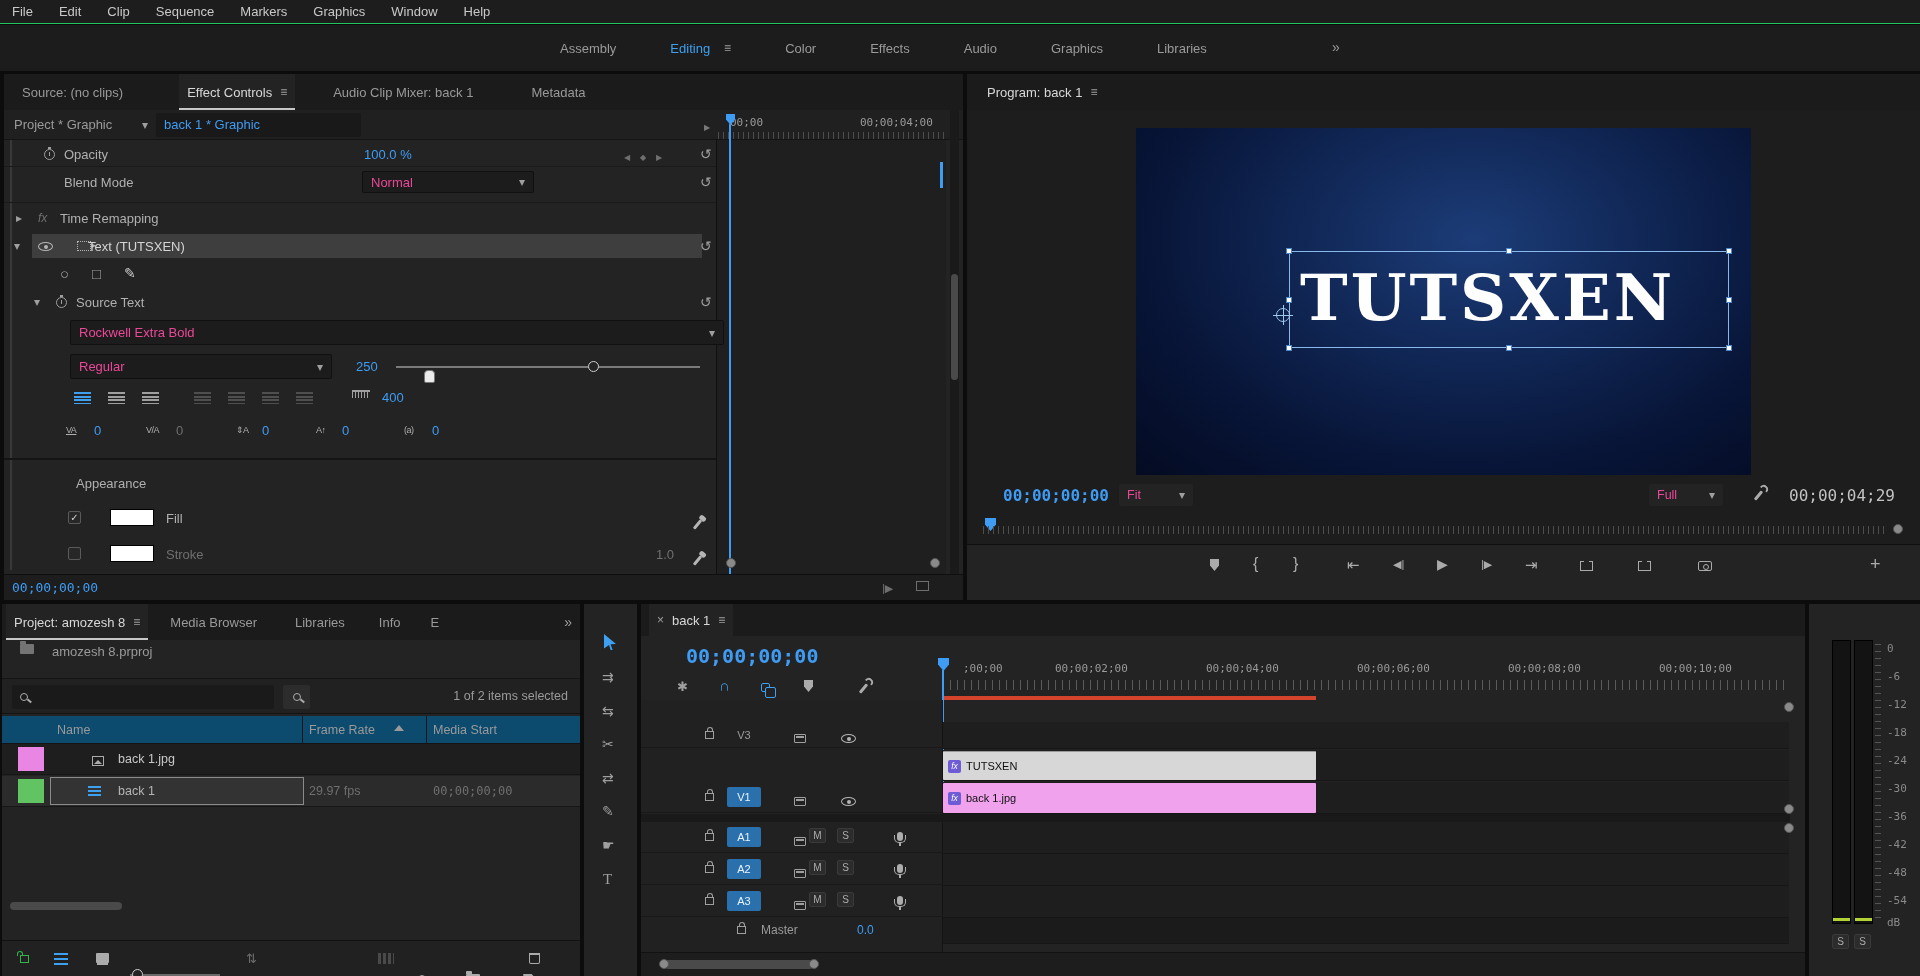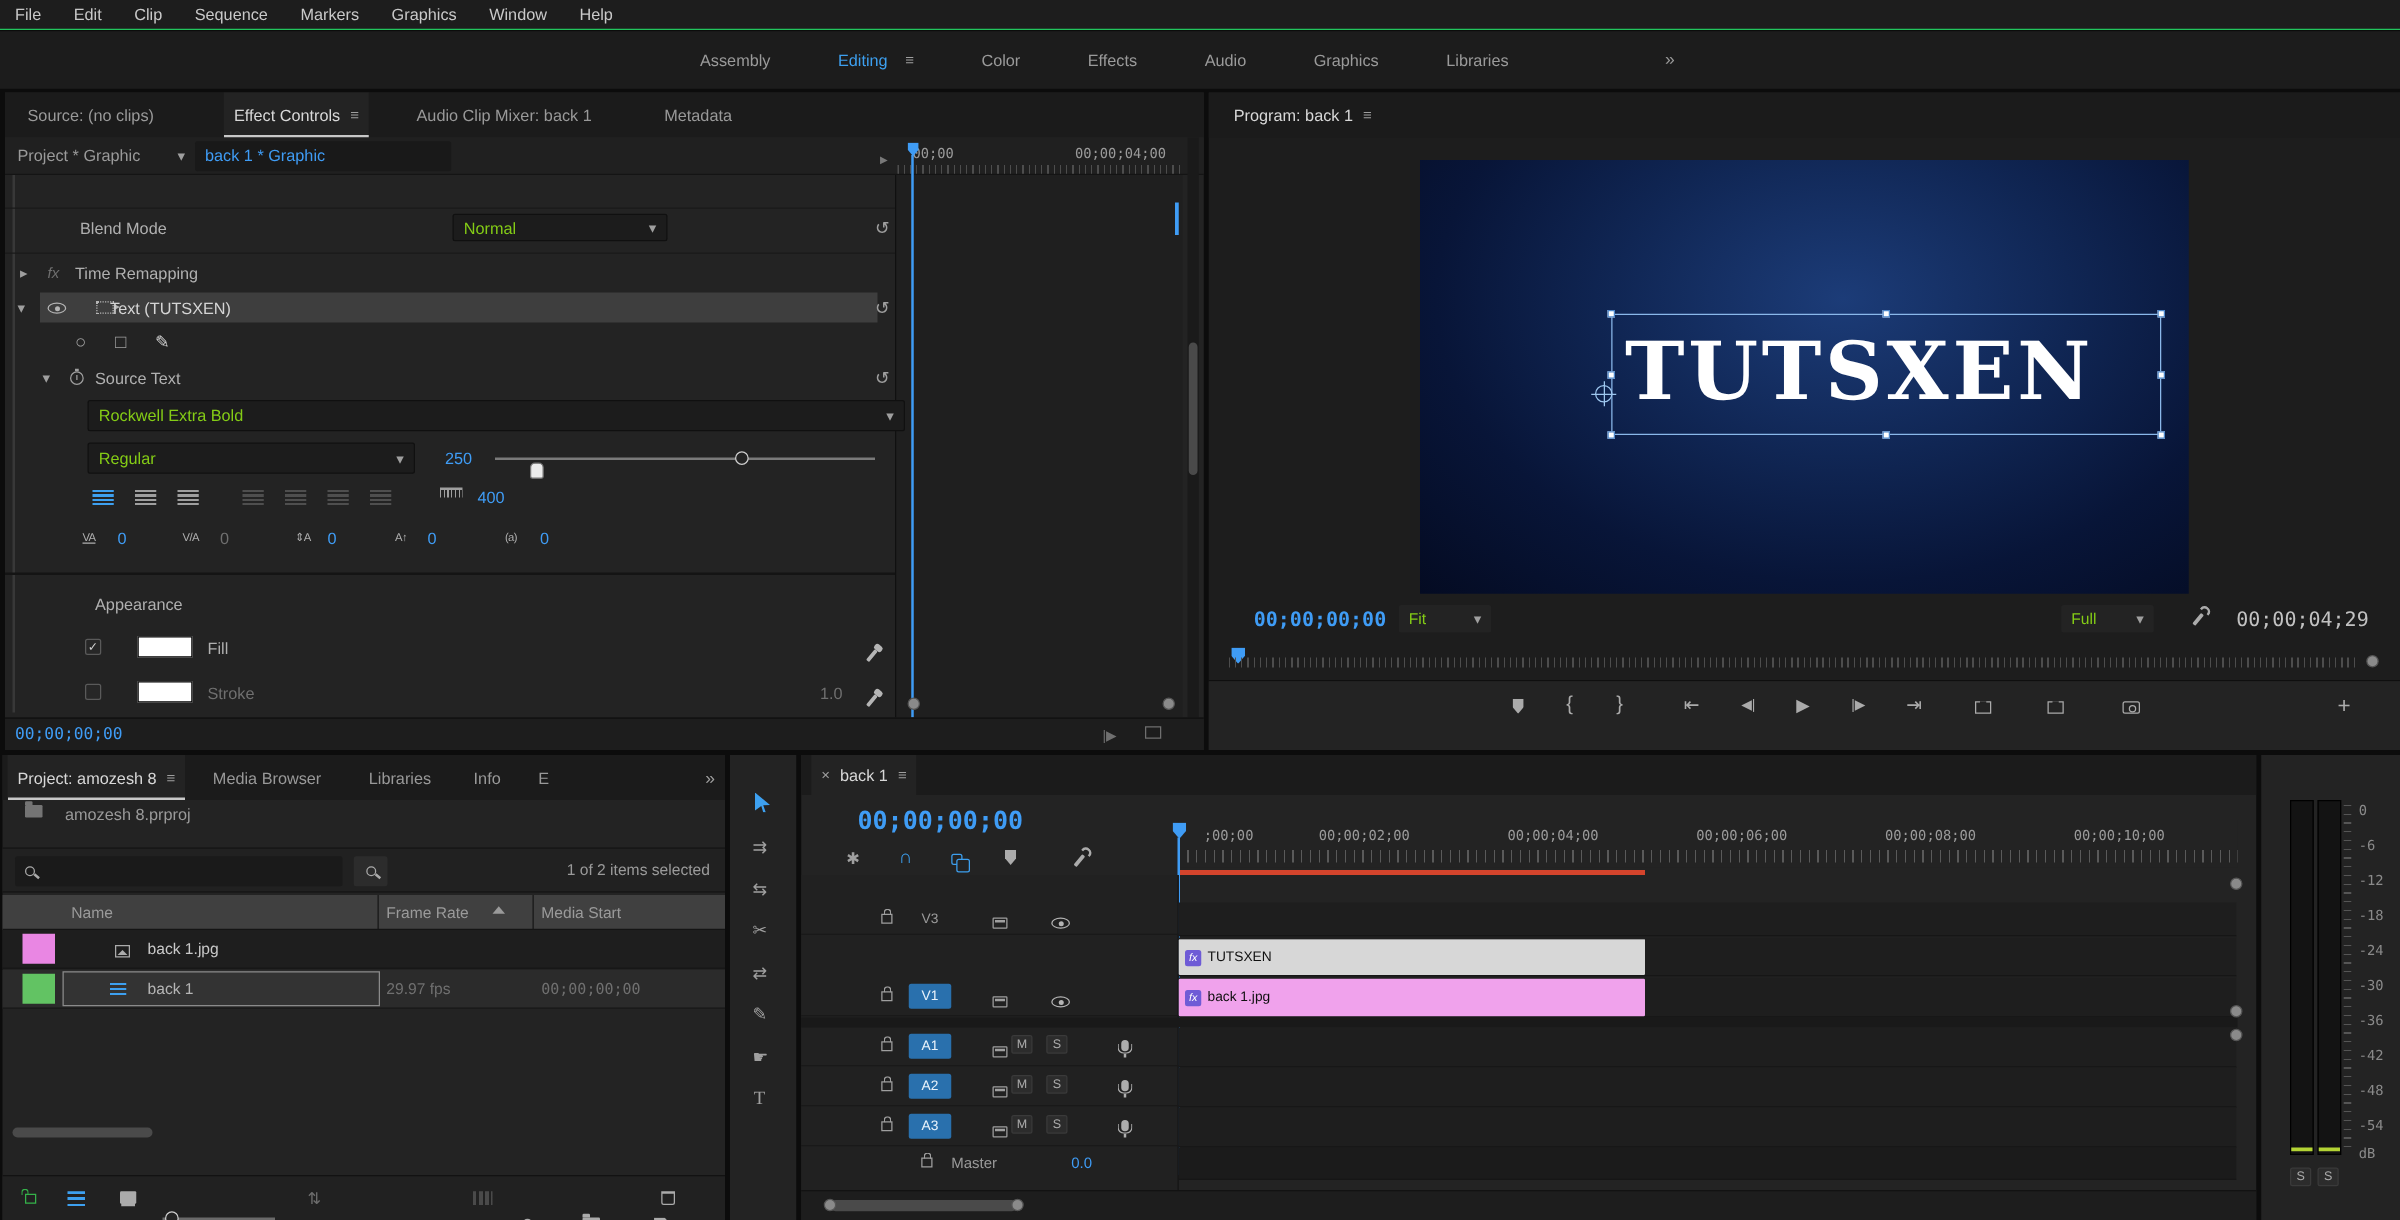--- a/index.html
+++ b/index.html
@@ -102,21 +102,21 @@
   .checkbox { width:13px; height:13px; background:#272727; border:1px solid #5a5a5a; border-radius:2px; display:flex; align-items:center; justify-content:center; color:#cfcfcf; font-size:10px; }
   .swatch { width:44px; height:17px; background:#fff; border:1px solid #000; display:inline-block; }
   .fxbadge { width:13px; height:13px; background:#6e5bd6; border-radius:2px; color:#fff; font-size:8.5px; font-style:italic; display:flex; align-items:center; justify-content:center; }
 
   
   .ec-label { color:#b0b0b0; font-size:13px; }
   .dimtext { color:#6f6f6f; }
   .bluetext { color:#3f9cf5; }
   .tc { font-family:"DejaVu Sans Mono", monospace; }
   .ec-row { position:absolute; left:0; height:24px; display:flex; align-items:center; }
-  .dropdown { background:#1c1c1c; border:1px solid #101010; border-radius:2px; color:#84cc16; display:flex; align-items:center; justify-content:space-between; padding:0 8px; font-size:13px; }
+  .dropdown { background:#1c1c1c; border:1px solid #101010; border-radius:2px; color:#ec4899; display:flex; align-items:center; justify-content:space-between; padding:0 8px; font-size:13px; }
   .slider-track { height:2px; background:#7a7a7a; position:relative; }
   .slider-knob { width:11px; height:11px; border-radius:50%; border:1px solid #cfcfcf; background:#232323; position:absolute; top:-5px; }
   .alignbars { width:17px; height:12px; background:repeating-linear-gradient(to bottom,#9f9f9f 0 2px,transparent 2px 3.5px); display:inline-block; }
   .alignbars.on { background:repeating-linear-gradient(to bottom,#3da0f0 0 2px,transparent 2px 3.5px); }
   .alignbars.dim { opacity:0.35; }
   .spc-icon { font-size:9px; color:#b0b0b0; letter-spacing:-0.5px; }
   .ruler-comb { background:repeating-linear-gradient(to right,#5a5a5a 0 1px,transparent 1px 7px); }
   .ruler-comb.fine { background:repeating-linear-gradient(to right,#4d4d4d 0 1px,transparent 1px 5px); }
   .rlabel { position:absolute; font-family:"DejaVu Sans Mono",monospace; font-size:11px; color:#9a9a9a; white-space:nowrap; }
   .ph-caret { width:11px; height:13px; background:#3f9cf5; clip-path:polygon(0 0,100% 0,100% 50%,50% 100%,0 50%); }
@@ -208,20 +208,29 @@
         <div class="ph-caret" style="width:9px;height:11px;"></div>
       </div>
     <div class="abs" style="left:725px; top:50px; width:2px; height:450px; background:#3f9cf5;"></div>
     <div class="abs" style="left:936px; top:88px; width:3px; height:26px; background:#3f9cf5;"></div>
 
     <div class="abs" style="left:946px; top:36px; width:9px; height:464px; background:#1a1a1a;">
       <div class="abs" style="left:1px; top:164px; width:7px; height:106px; background:#4a4a4a; border-radius:4px;"></div>
     </div>
     <div class="abs" style="left:6px; top:66px; width:2px; height:430px; background:#383838;"></div>
 
+    <div class="ec-row" style="top:68px; width:712px;">
+      <span class="abs icon-clock" style="left:40px;"></span>
+      <span class="abs ec-label" style="left:60px;">Opacity</span>
+      <span class="abs bluetext" style="left:360px;">100.0 %</span>
+      <span class="abs g g-prev dimtext" style="left:620px; top:8px;"></span>
+      <span class="abs g g-kf dimtext" style="left:636px; top:8px;"></span>
+      <span class="abs g g-next dimtext" style="left:652px; top:8px;"></span>
+      <span class="abs g g-reset" style="left:696px; top:5px; font-size:14px;"></span>
+    </div>
     <div class="abs" style="left:0; top:92px; width:712px; height:1px; background:#1a1a1a;"></div>
 
     <div class="ec-row" style="top:96px; width:712px;">
       <span class="abs ec-label" style="left:60px;">Blend Mode</span>
       <div class="abs dropdown" style="left:358px; width:172px; height:22px;">
         <span>Normal</span>
         <span class="g g-chev-d"></span>
       </div>
       <span class="abs g g-reset" style="left:696px; top:5px; font-size:14px;"></span>
     </div>
@@ -418,21 +427,21 @@
       <div class="abs" style="left:10px; top:6px; width:262px; height:24px; background:#1a1a1a; border-radius:2px; display:flex; align-items:center;">
         <span class="icon-find" style="margin-left:8px;"></span>
         <input style="background: none; border: none; outline: none; color: rgb(201, 201, 201); margin-left: 8px; width: 210px; font-size: 12px;">
       </div>
       <span class="abs" style="left:281px; top:6px; width:27px; height:24px; background:#2c2c2c; border-radius:2px; display:flex; align-items:center; justify-content:center;">
           <span class="icon-find"></span>
         </span>
       <span class="abs" style="right:12px; top:10px; color:#9a9a9a; font-size:12.5px;">1 of 2 items selected</span>
     </div>
 
-    <div class="abs" style="left:0; top:112px; width:578px; height:28px; background:#404040; border-bottom:1px solid #141414;">
+    <div class="abs" style="left:0; top:112px; width:578px; height:28px; background:#0c4a6e; border-bottom:1px solid #141414;">
       <span class="abs colhead" style="left:55px; top:7px;">Name</span>
       <span class="abs colhead" style="left:307px; top:7px;">Frame Rate</span>
       <span class="abs" style="left:392px; top:9px; width:0; height:0; border-left:5px solid transparent; border-right:5px solid transparent; border-bottom:6px solid #9a9a9a;"></span>
       <span class="abs colhead" style="left:431px; top:7px;">Media Start</span>
       <span class="abs" style="left:300px; top:0; width:1px; height:28px; background:#161616;"></span>
       <span class="abs" style="left:424px; top:0; width:1px; height:28px; background:#161616;"></span>
     </div>
 
     <div class="abs" style="left:0; top:140px; width:578px; height:31px; background:#1e1e1e; border-bottom:1px solid #161616;">
       <span class="abs" style="left:16px; top:3px; width:26px; height:24px; background:#e986e3;"></span>

